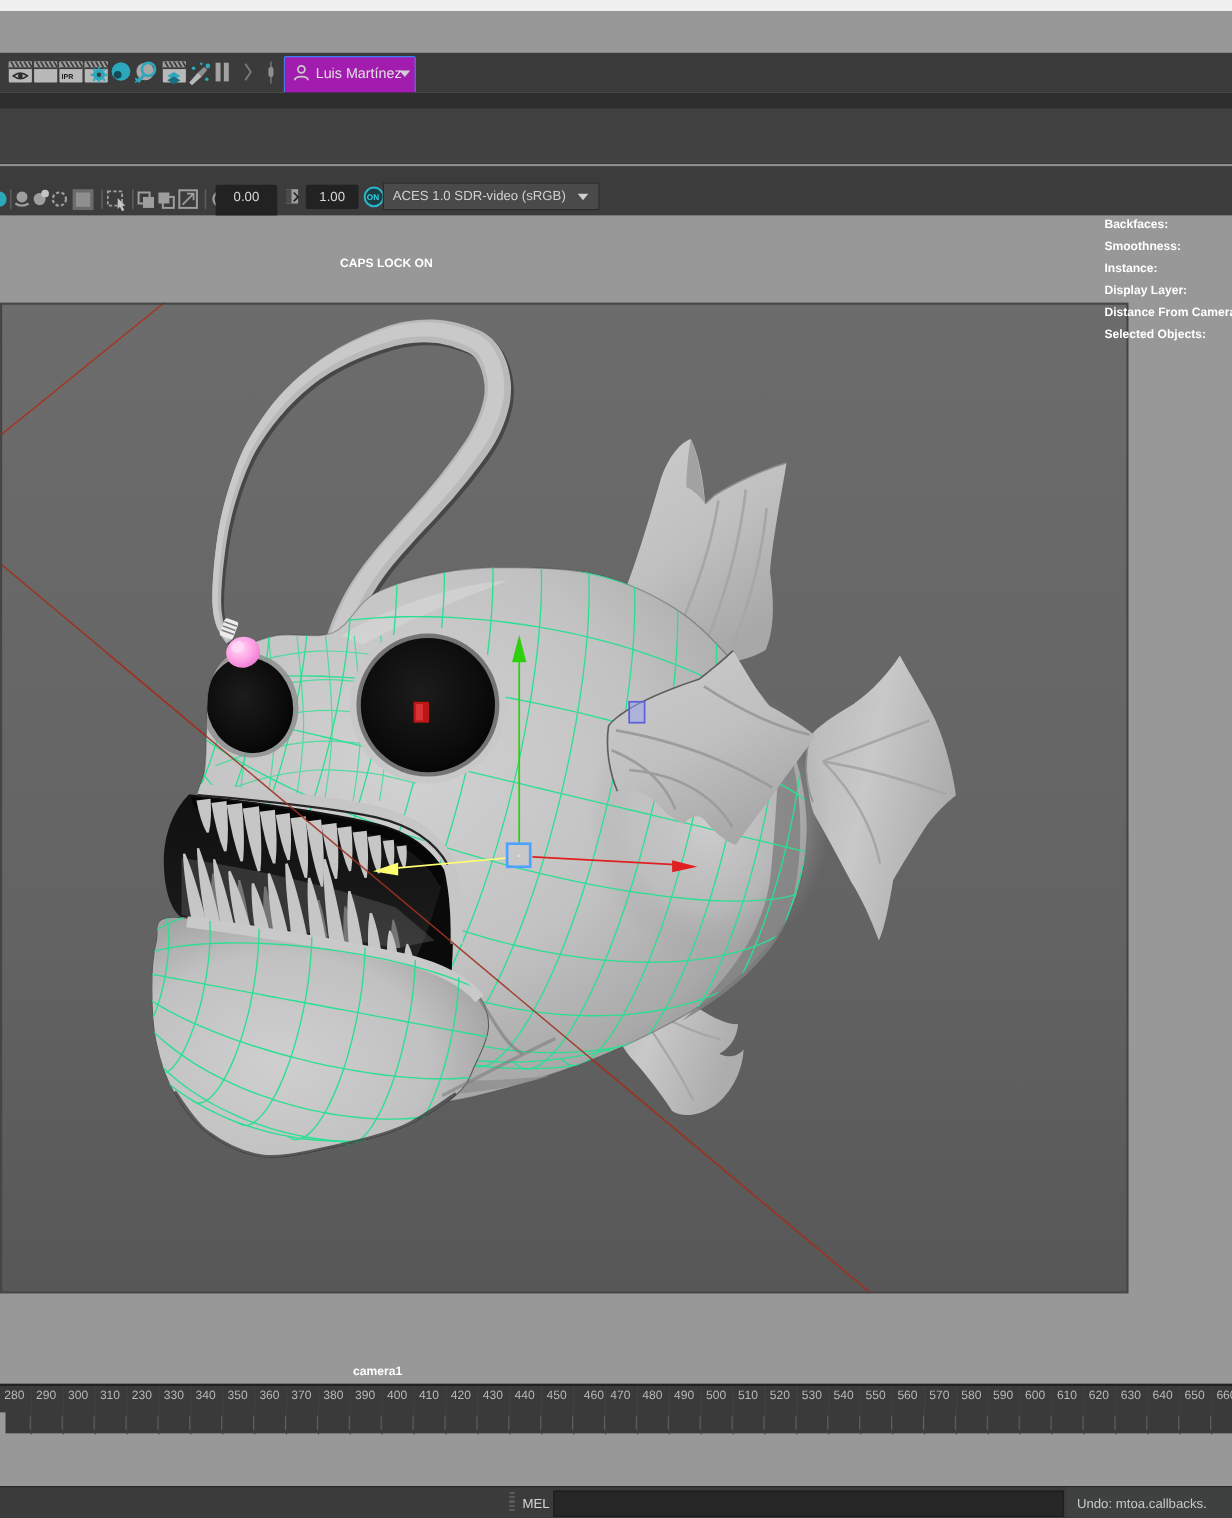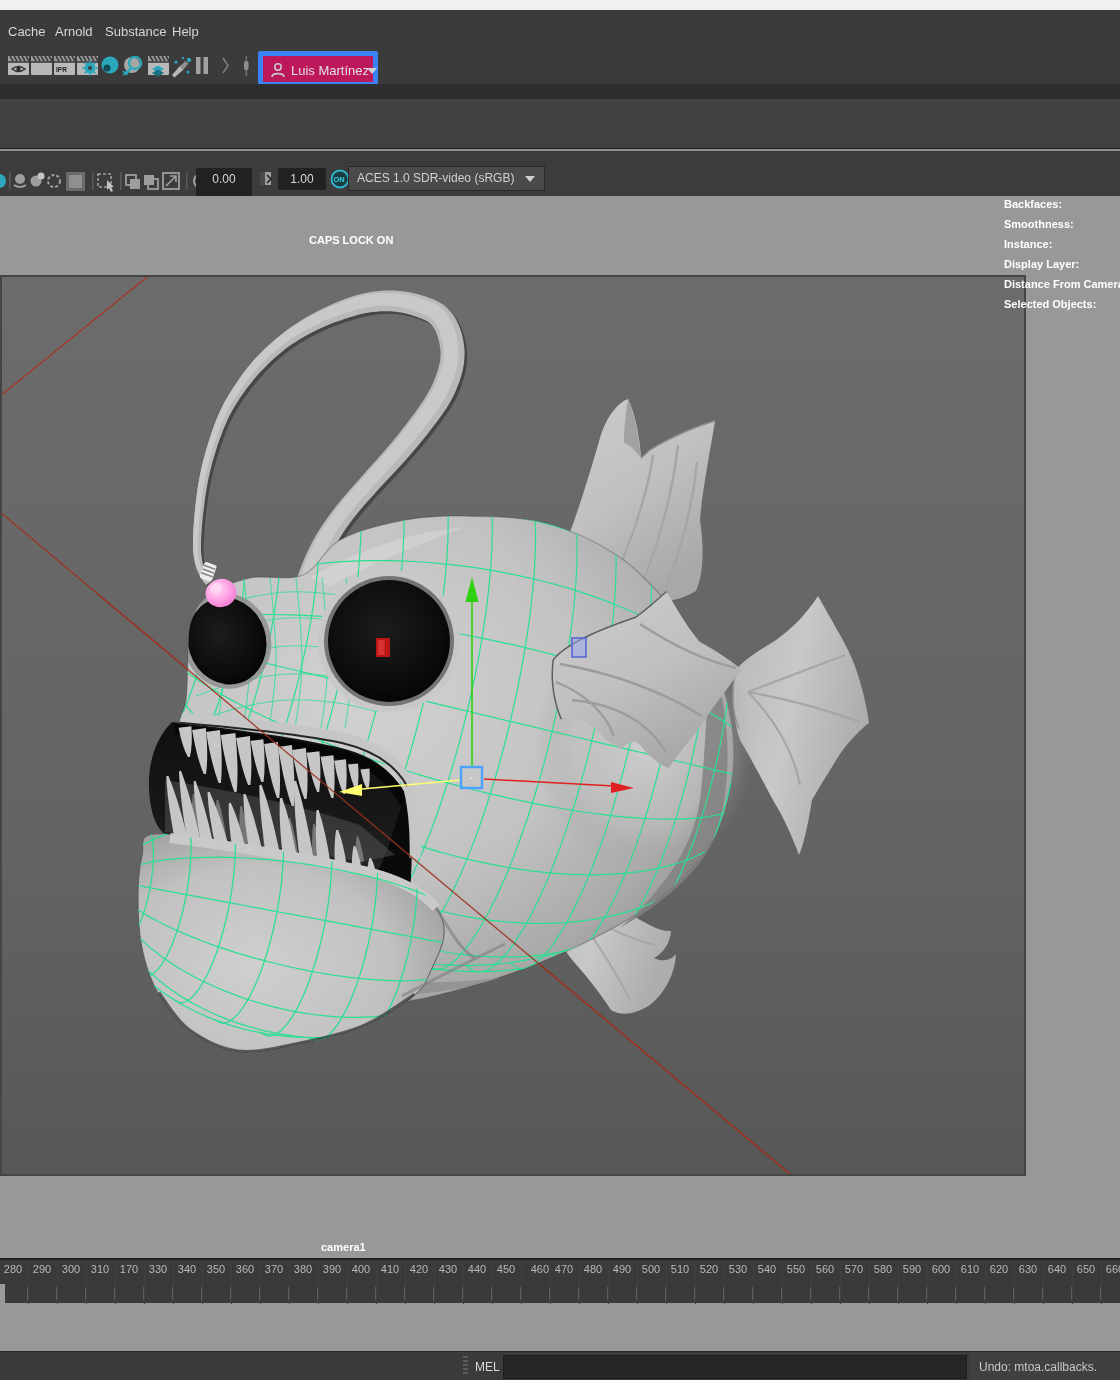--- a/index.html
+++ b/index.html
@@ -5,26 +5,20 @@
   html,body { width:1120px; height:1380px; overflow:hidden; background:#989898;
     font-family:"Liberation Sans", sans-serif; }
   .abs { position:absolute; }
   #root { position:relative; width:1120px; height:1380px; }
 </style></head>
 <body>
 <div id="root">
 
 <div class="abs" style="left:0;top:0;width:1120px;height:10px;background:#f1f0f1"></div>
 
-<div class="abs" style="left:0;top:10px;width:1120px;height:38px;background:#3b3b3b;color:#d6d6d6;font-size:13px">
-  <span class="abs" style="left:8px;top:14px">Cache</span>
-  <span class="abs" style="left:55px;top:14px">Arnold</span>
-  <span class="abs" style="left:105px;top:14px">Substance</span>
-  <span class="abs" style="left:172px;top:14px">Help</span>
-</div>
 
 <div class="abs" style="left:0;top:48px;width:1120px;height:36px;background:#3b3b3b">
   <svg class="abs" style="left:0;top:0" width="420" height="36" viewBox="0 0 420 36">
     <defs>
       <g id="clap">
         <rect x="0" y="0" width="21" height="19" rx="1" fill="#b9b9b9"></rect>
         <rect x="0" y="0" width="21" height="6" fill="#9a9a9a"></rect>
         <path d="M 2,0 l 3,5 M 6,0 l 3,5 M 10,0 l 3,5 M 14,0 l 3,5 M 18,0 l 3,5" stroke="#3b3b3b" stroke-width="1.6"></path>
         <rect x="0" y="5.2" width="21" height="1.6" fill="#3b3b3b"></rect>
       </g>
@@ -66,21 +60,21 @@
             <circle cx="12" cy="1" r="1.2"></circle>
           </g>
     </g>
     <rect x="196" y="9" width="4.5" height="17" fill="#a2a2a2"></rect>
     <rect x="203.5" y="9" width="4.5" height="17" fill="#a2a2a2"></rect>
     <path d="M 223,10 L 228,17.5 L 223,25" fill="none" stroke="#7e7e7e" stroke-width="1.6"></path>
     <rect x="245.5" y="8" width="1.6" height="20" fill="#6e6e6e"></rect>
         <rect x="244" y="13" width="4.6" height="9" rx="2" fill="#8e8e8e"></rect>
   </svg>
 
-  <div class="abs" style="left:258px;top:3px;width:120px;height:36px;background:#be185d;border:5px solid #3b82f6;border-radius:2px">
+  <div class="abs" style="left:258px;top:3px;width:120px;height:36px;background:#a21caf;border:1px solid #3b82f6;border-radius:2px">
     <svg class="abs" style="left:6px;top:5px" width="18" height="18" viewBox="0 0 18 18">
       <circle cx="9" cy="6" r="3.2" fill="none" stroke="#c8c8c8" stroke-width="1.6"></circle>
       <path d="M 3,16 C 3,11.5 15,11.5 15,16" fill="none" stroke="#c8c8c8" stroke-width="1.6"></path>
     </svg>
     <span class="abs" style="left:28px;top:7px;font-size:13px;color:#e2e2e2">Luis Martínez</span>
     <svg class="abs" style="left:103px;top:11px" width="12" height="8">
           <path d="M 1,1 L 11,1 L 6,7 Z" fill="#cfcfcf"></path>
         </svg>
   </div>
 </div>
@@ -451,21 +445,21 @@
       <div style="position:absolute;left:955px;top:27px;width:1px;height:13px;background:#5f5f5f"></div>
       <div style="position:absolute;left:984px;top:27px;width:1px;height:13px;background:#5f5f5f"></div>
       <div style="position:absolute;left:1013px;top:27px;width:1px;height:13px;background:#5f5f5f"></div>
       <div style="position:absolute;left:1042px;top:27px;width:1px;height:13px;background:#5f5f5f"></div>
       <div style="position:absolute;left:1071px;top:27px;width:1px;height:13px;background:#5f5f5f"></div>
       <div style="position:absolute;left:1100px;top:27px;width:1px;height:13px;background:#5f5f5f"></div>
 <span style="position:absolute;left:-1px;top:3px;width:28px;text-align:center">280</span>
       <span style="position:absolute;left:28px;top:3px;width:28px;text-align:center">290</span>
       <span style="position:absolute;left:57px;top:3px;width:28px;text-align:center">300</span>
       <span style="position:absolute;left:86px;top:3px;width:28px;text-align:center">310</span>
-      <span style="position:absolute;left:115px;top:3px;width:28px;text-align:center">170</span>
+      <span style="position:absolute;left:115px;top:3px;width:28px;text-align:center">230</span>
       <span style="position:absolute;left:144px;top:3px;width:28px;text-align:center">330</span>
       <span style="position:absolute;left:173px;top:3px;width:28px;text-align:center">340</span>
       <span style="position:absolute;left:202px;top:3px;width:28px;text-align:center">350</span>
       <span style="position:absolute;left:231px;top:3px;width:28px;text-align:center">360</span>
       <span style="position:absolute;left:260px;top:3px;width:28px;text-align:center">370</span>
       <span style="position:absolute;left:289px;top:3px;width:28px;text-align:center">380</span>
       <span style="position:absolute;left:318px;top:3px;width:28px;text-align:center">390</span>
       <span style="position:absolute;left:347px;top:3px;width:28px;text-align:center">400</span>
       <span style="position:absolute;left:376px;top:3px;width:28px;text-align:center">410</span>
       <span style="position:absolute;left:405px;top:3px;width:28px;text-align:center">420</span>

